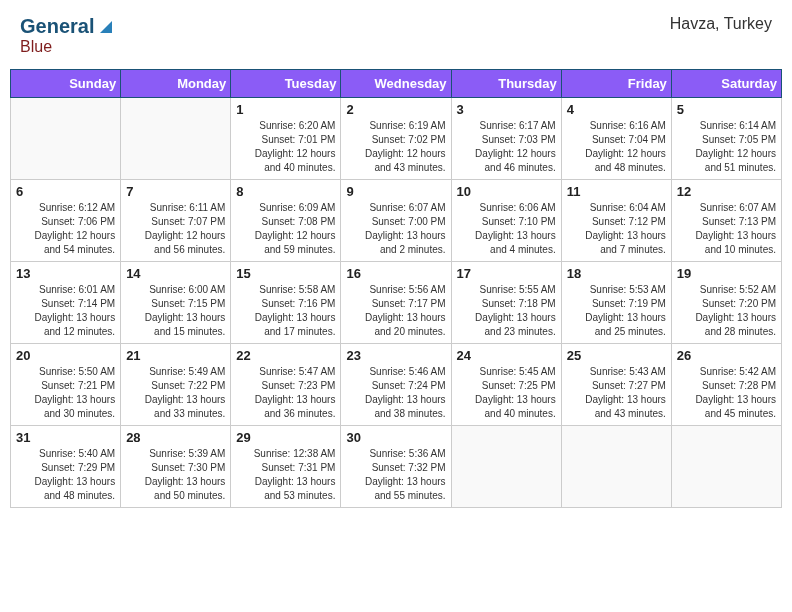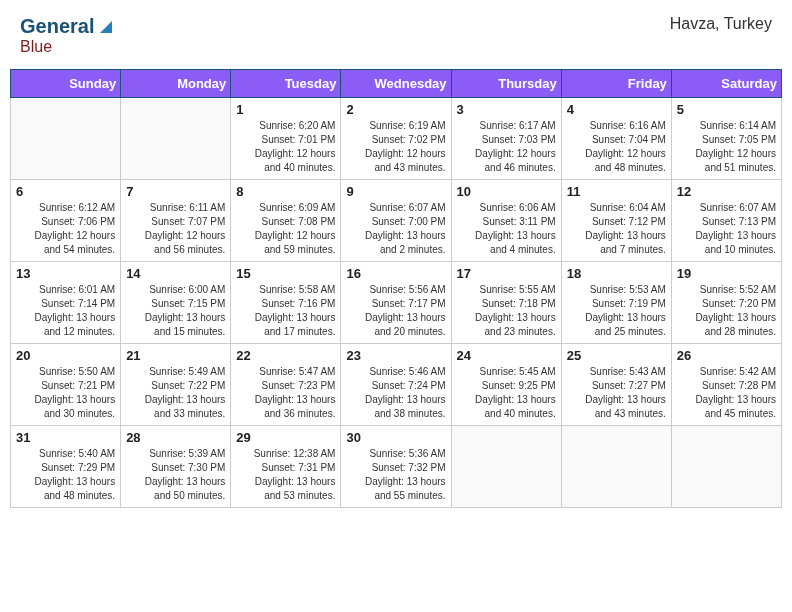--- a/index.html
+++ b/index.html
@@ -205,21 +205,21 @@
           <div class="day-info">
             <div>Sunrise: 6:07 AM</div>
             <div>Sunset: 7:00 PM</div>
             <div>Daylight: 13 hours and 2 minutes.</div>
           </div>
         </td>
         <td>
           <span class="day-number">10</span>
           <div class="day-info">
             <div>Sunrise: 6:06 AM</div>
-            <div>Sunset: 3:11 PM</div>
+            <div>Sunset: 7:10 PM</div>
             <div>Daylight: 13 hours and 4 minutes.</div>
           </div>
         </td>
         <td>
           <span class="day-number">11</span>
           <div class="day-info">
             <div>Sunrise: 6:04 AM</div>
             <div>Sunset: 7:12 PM</div>
             <div>Daylight: 13 hours and 7 minutes.</div>
           </div>
@@ -321,21 +321,21 @@
           <div class="day-info">
             <div>Sunrise: 5:46 AM</div>
             <div>Sunset: 7:24 PM</div>
             <div>Daylight: 13 hours and 38 minutes.</div>
           </div>
         </td>
         <td>
           <span class="day-number">24</span>
           <div class="day-info">
             <div>Sunrise: 5:45 AM</div>
-            <div>Sunset: 9:25 PM</div>
+            <div>Sunset: 7:25 PM</div>
             <div>Daylight: 13 hours and 40 minutes.</div>
           </div>
         </td>
         <td>
           <span class="day-number">25</span>
           <div class="day-info">
             <div>Sunrise: 5:43 AM</div>
             <div>Sunset: 7:27 PM</div>
             <div>Daylight: 13 hours and 43 minutes.</div>
           </div>

